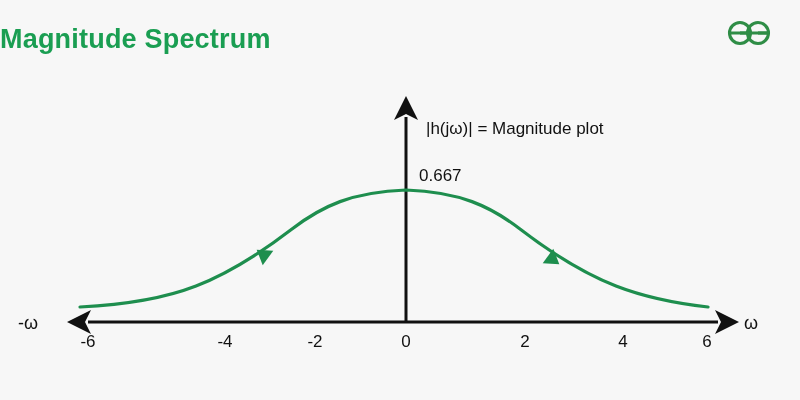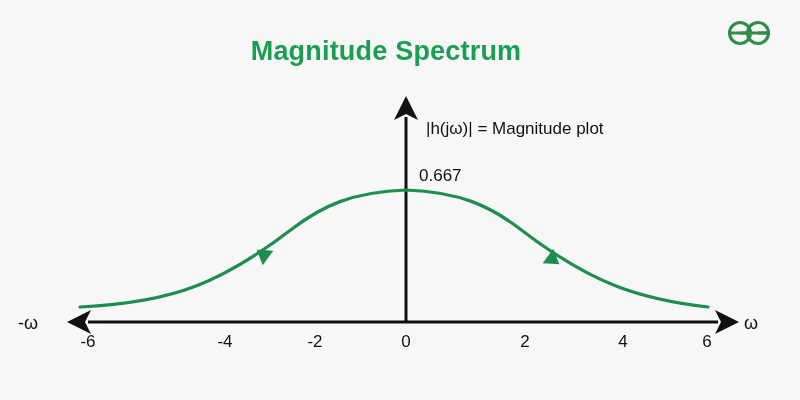--- a/index.html
+++ b/index.html
@@ -14,23 +14,23 @@
     overflow: hidden;
   }
   #figure {
     position: relative;
     width: 800px;
     height: 400px;
   }
   #page-title {
     position: absolute;
     left: 0;
-    top: 36px;
+    top: 24px;
     width: 772px;
-    text-align: center;
+    text-align: left;
     font-size: 27px;
     font-weight: 700;
     color: #1a9e52;
     letter-spacing: 0.2px;
   }
   #brand-logo {
     position: absolute;
     right: 22px;
     top: 16px;
     width: 56px;

